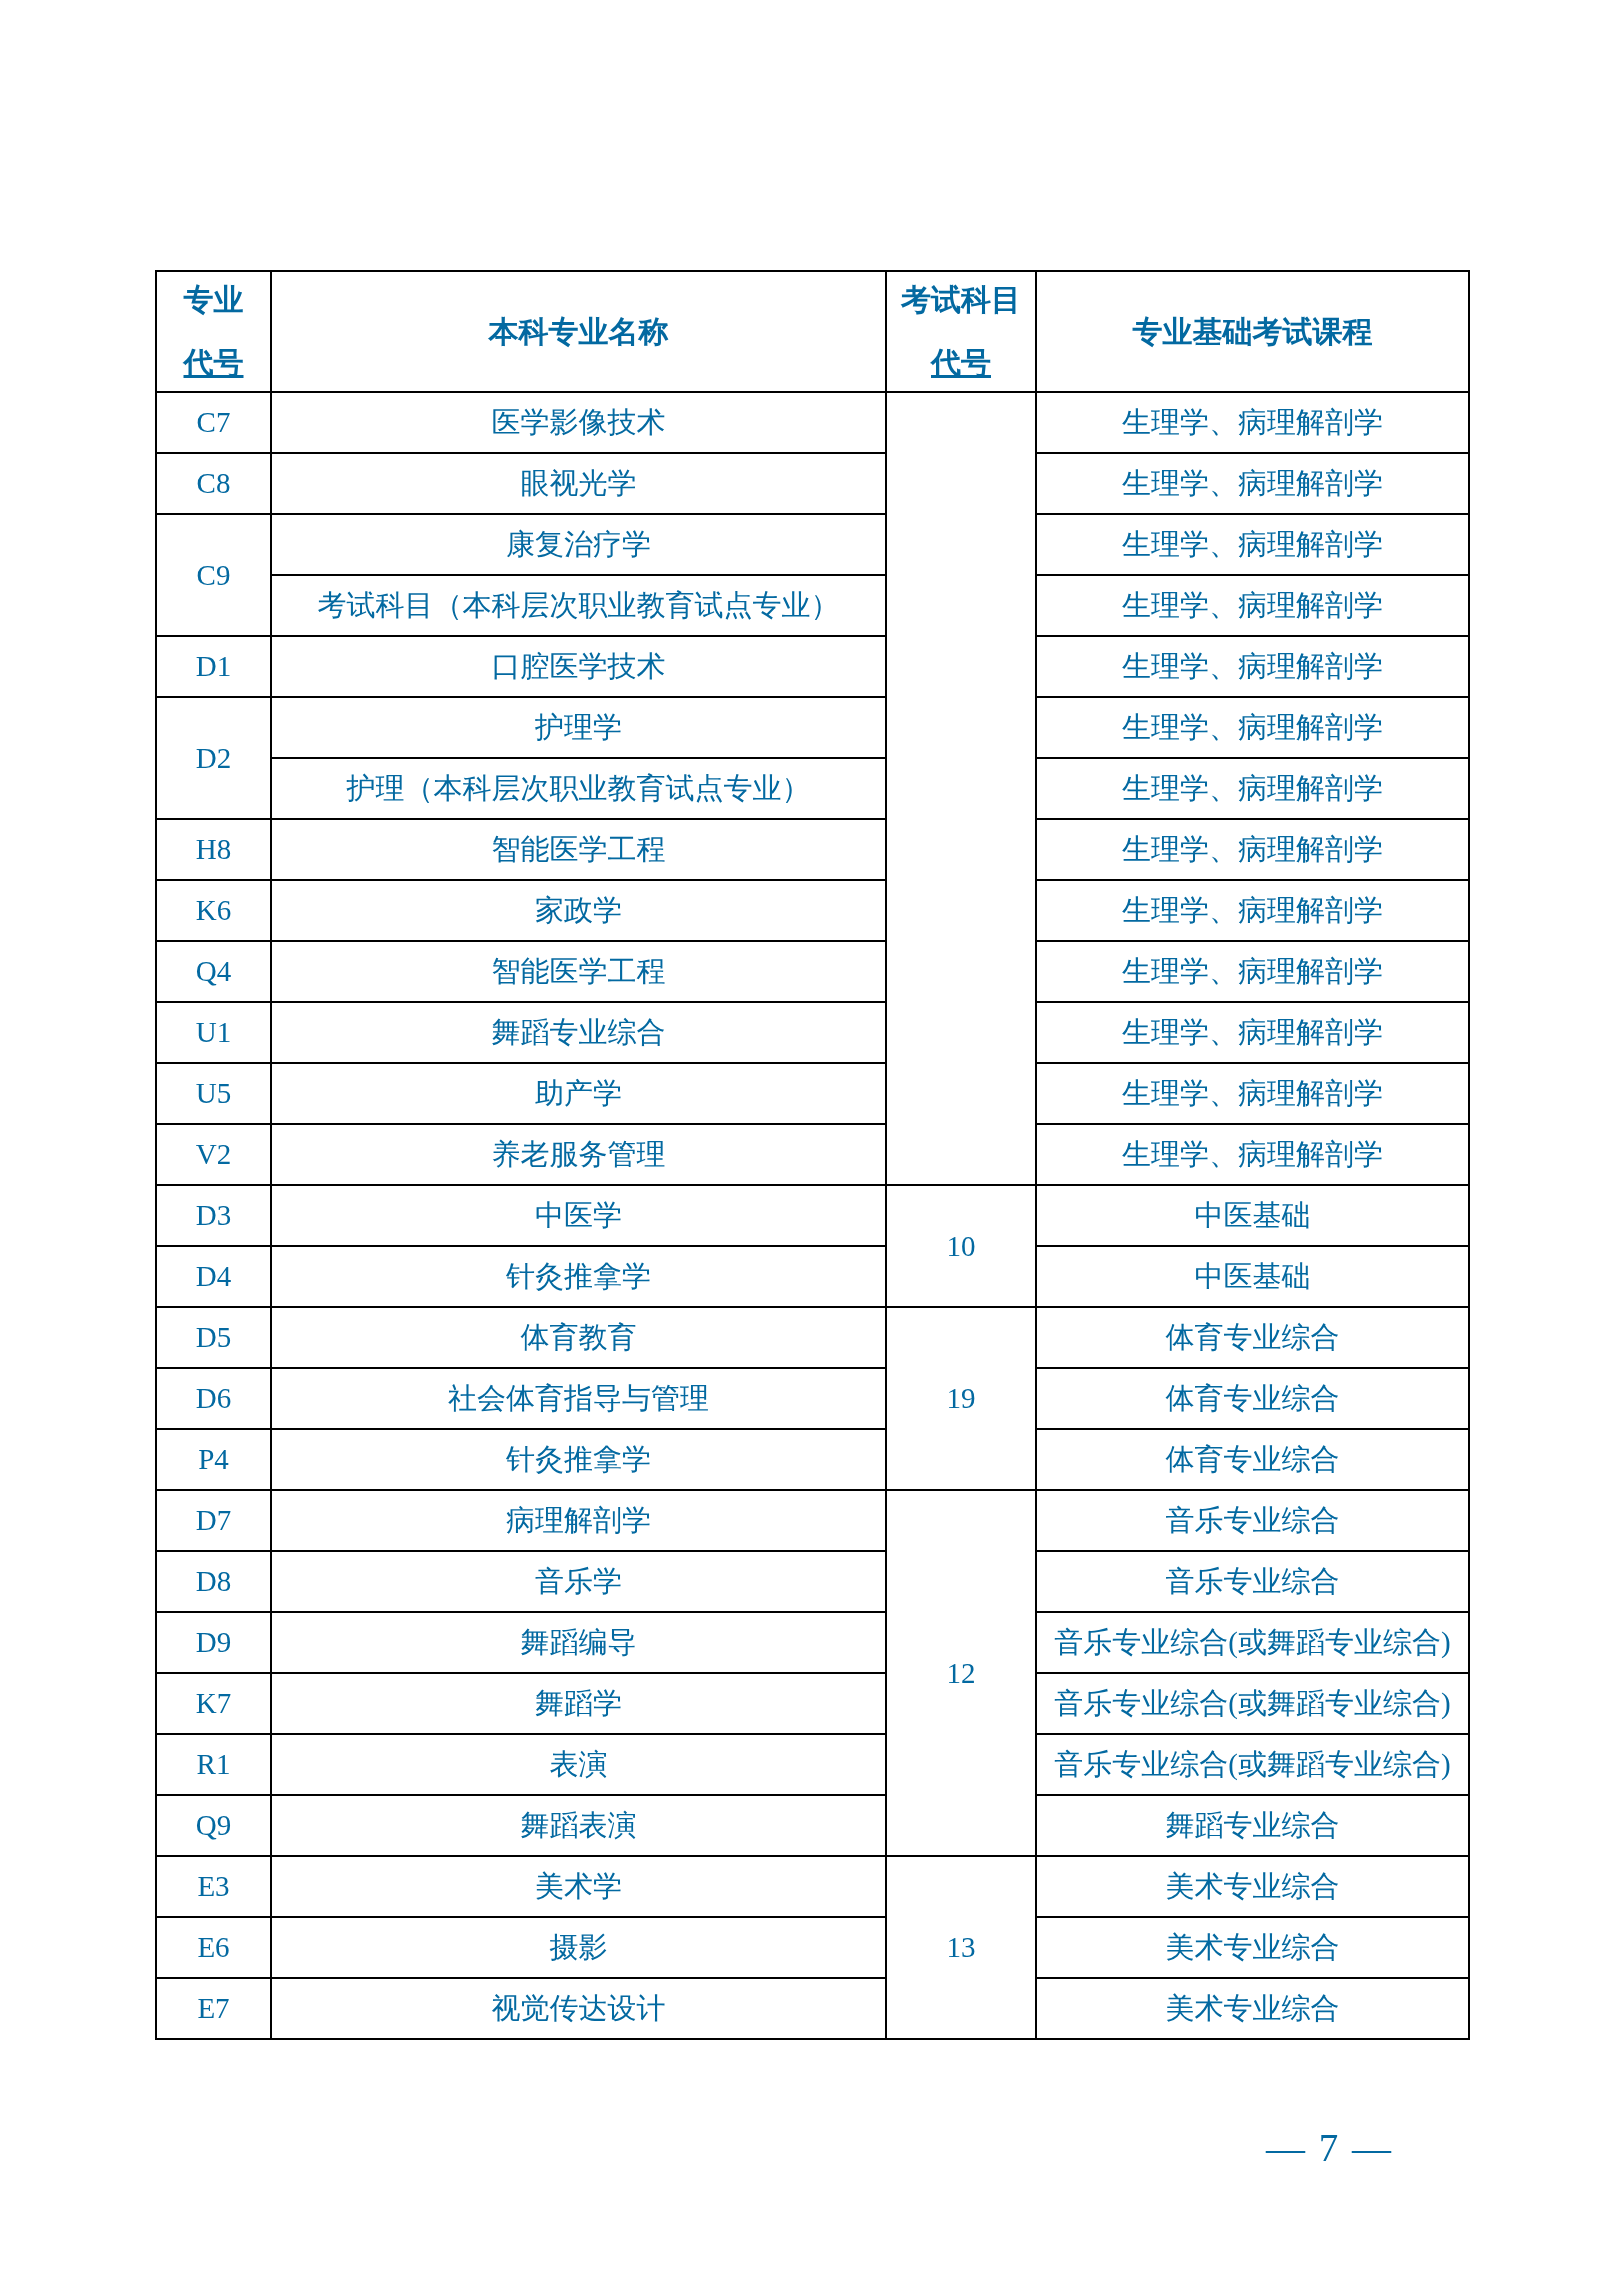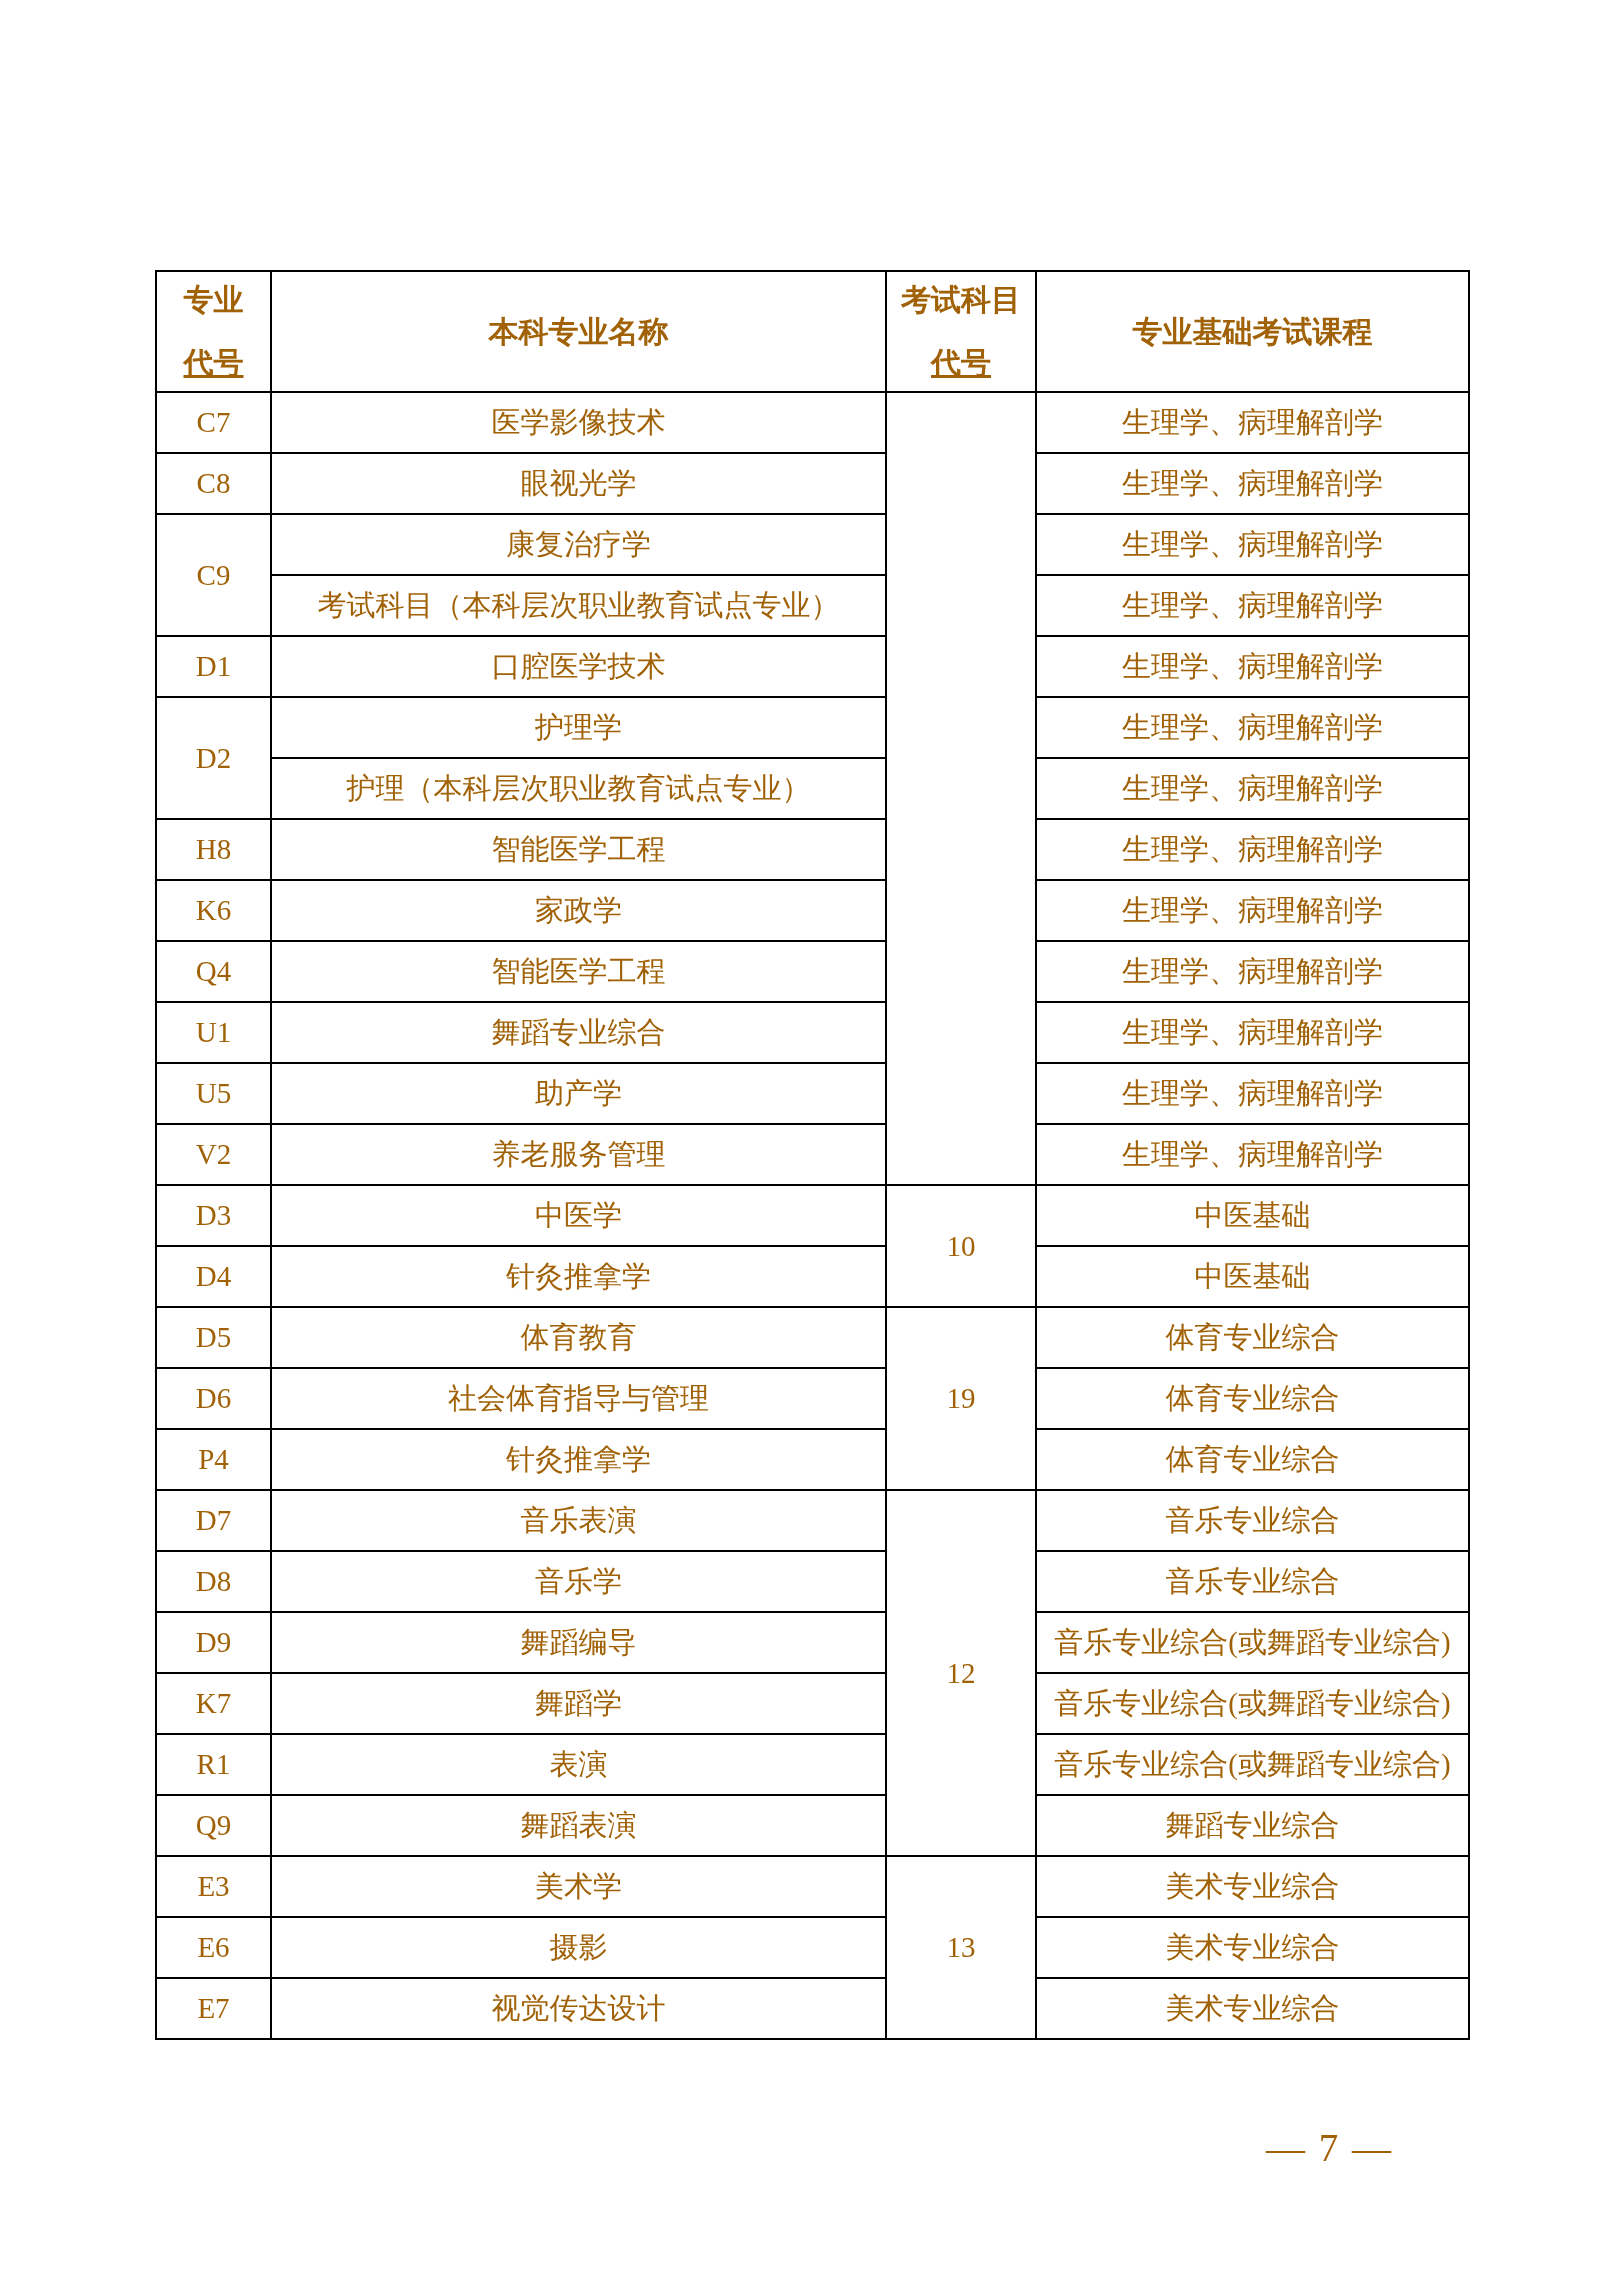--- a/index.html
+++ b/index.html
@@ -6,21 +6,21 @@
     margin: 0;
     padding: 0;
     background: #ffffff;
   }
   .page {
     position: relative;
     width: 1572px;
     height: 2293px;
     background: #ffffff;
     font-family: "Liberation Serif", "DejaVu Serif", serif;
-    color: #a16207;
+    color: #0369a1;
     overflow: hidden;
   }
   table.doc-table {
     position: absolute;
     left: 155px;
     top: 270px;
     width: 1312px;
     border-collapse: collapse;
     table-layout: fixed;
     border: 2.9px solid #000000;
@@ -167,21 +167,21 @@
         <td>社会体育指导与管理</td>
         <td>体育专业综合</td>
       </tr>
       <tr>
         <td>P4</td>
         <td>针灸推拿学</td>
         <td>体育专业综合</td>
       </tr>
       <tr>
         <td>D7</td>
-        <td>音乐表演</td>
+        <td>病理解剖学</td>
         <td rowspan="6">12</td>
         <td>音乐专业综合</td>
       </tr>
       <tr>
         <td>D8</td>
         <td>音乐学</td>
         <td>音乐专业综合</td>
       </tr>
       <tr>
         <td>D9</td>

